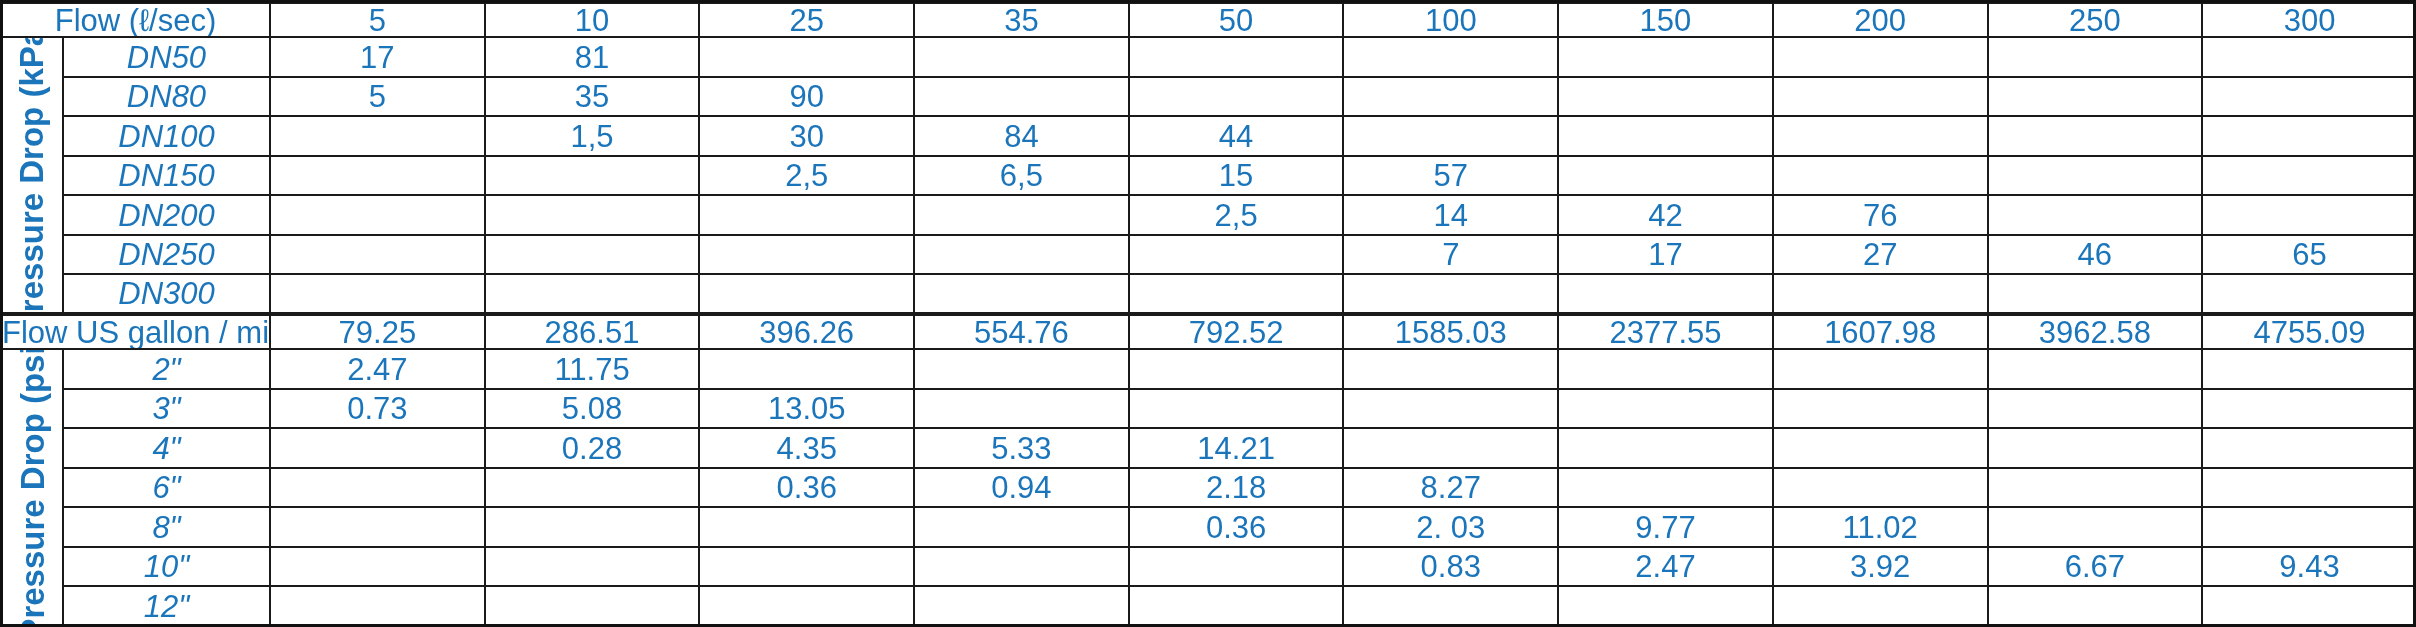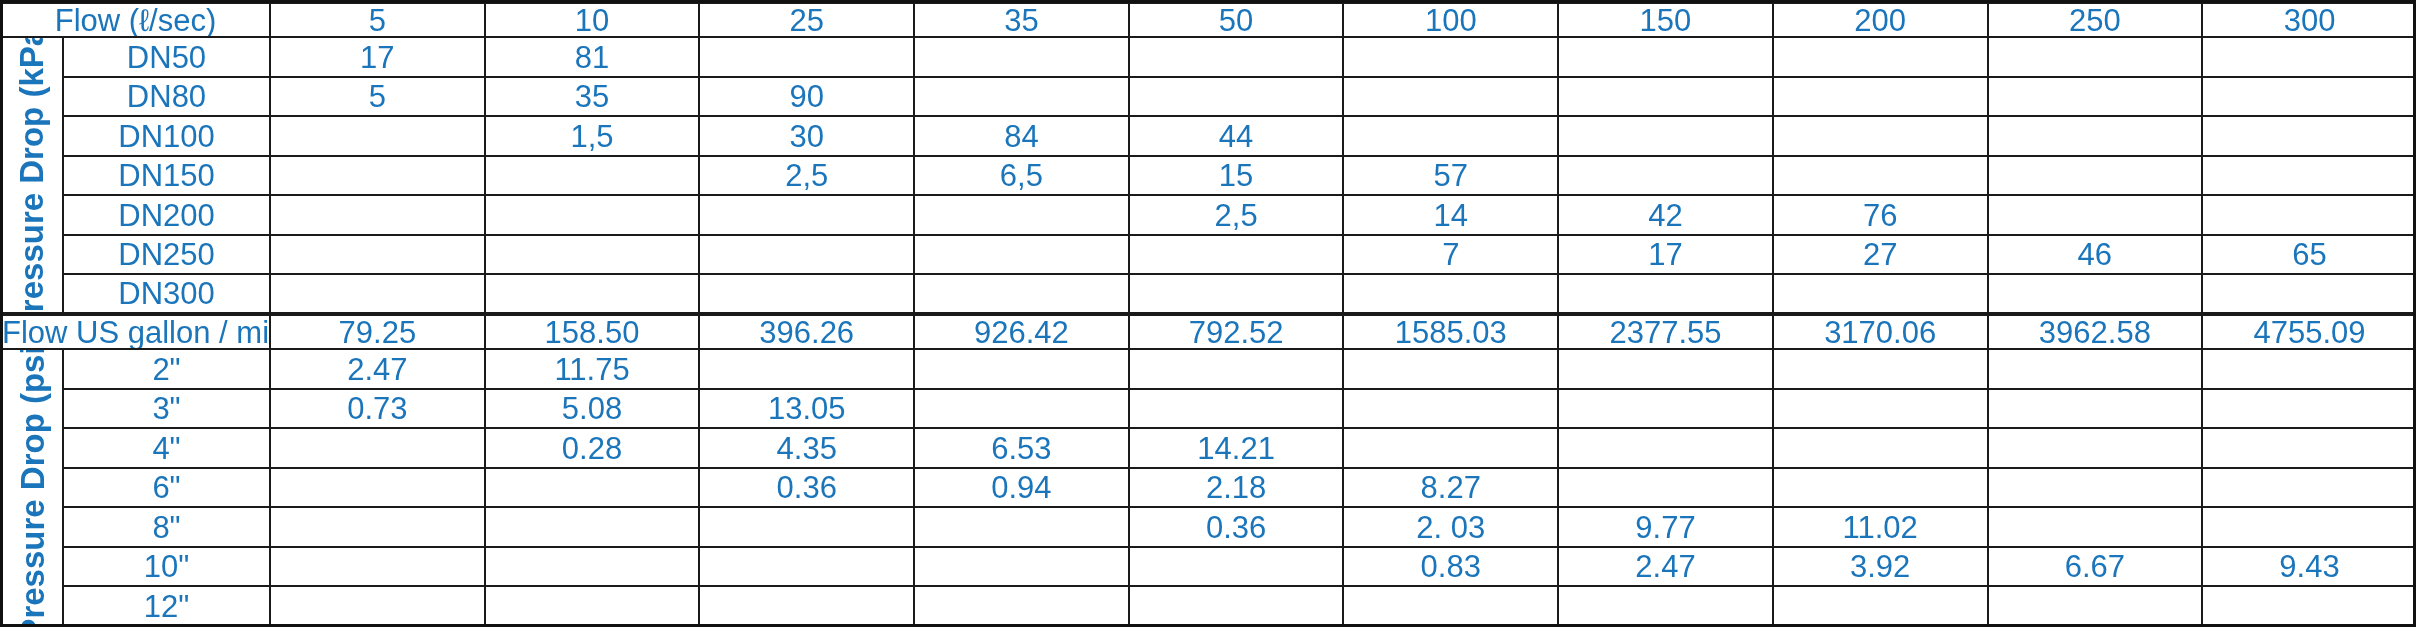--- a/index.html
+++ b/index.html
@@ -56,20 +56,21 @@
     background: #f2f2f2;
     font-weight: bold;
     font-size: 33px;
     color: #1b75bb;
   }
   td.rowlabel {
     background: #f2f2f2;
     font-weight: bold;
     font-size: 31px;
     color: #1b75bb;
+    font-style: italic;
   }
   td.datacell {
     background: #ffffff;
     font-weight: 400;
     font-size: 31px;
     color: #1b75bb;
   }
   td.rotcell {
     background: #f2f2f2;
     padding: 0;
@@ -227,27 +228,27 @@
           <td class="datacell"></td>
           <td class="datacell"></td>
           <td class="datacell"></td>
           <td class="datacell"></td>
           <td class="datacell"></td>
           <td class="datacell"></td>
         </tr>
         <tr class="sep-top" style="height: 30px;">
           <td class="hdr-big" colspan="2">Flow US gallon / min</td>
           <td class="hdr">79.25</td>
-          <td class="hdr">158.50</td>
+          <td class="hdr">286.51</td>
           <td class="hdr">396.26</td>
-          <td class="hdr">926.42</td>
+          <td class="hdr">554.76</td>
           <td class="hdr">792.52</td>
           <td class="hdr">1585.03</td>
           <td class="hdr">2377.55</td>
-          <td class="hdr">3170.06</td>
+          <td class="hdr">1607.98</td>
           <td class="hdr">3962.58</td>
           <td class="hdr">4755.09</td>
         </tr>
         <tr style="height: 38px;">
           <td class="rotcell" rowspan="7">
             <div class="rotwrap">
               <span class="rottext">Pressure Drop (psi)</span>
             </div>
           </td>
           <td class="rowlabel">2"</td>
@@ -273,21 +274,21 @@
           <td class="datacell"></td>
           <td class="datacell"></td>
           <td class="datacell"></td>
           <td class="datacell"></td>
         </tr>
         <tr style="height: 38px;">
           <td class="rowlabel">4"</td>
           <td class="datacell"></td>
           <td class="datacell">0.28</td>
           <td class="datacell">4.35</td>
-          <td class="datacell">6.53</td>
+          <td class="datacell">5.33</td>
           <td class="datacell">14.21</td>
           <td class="datacell"></td>
           <td class="datacell"></td>
           <td class="datacell"></td>
           <td class="datacell"></td>
           <td class="datacell"></td>
         </tr>
         <tr style="height: 38px;">
           <td class="rowlabel">6"</td>
           <td class="datacell"></td>

